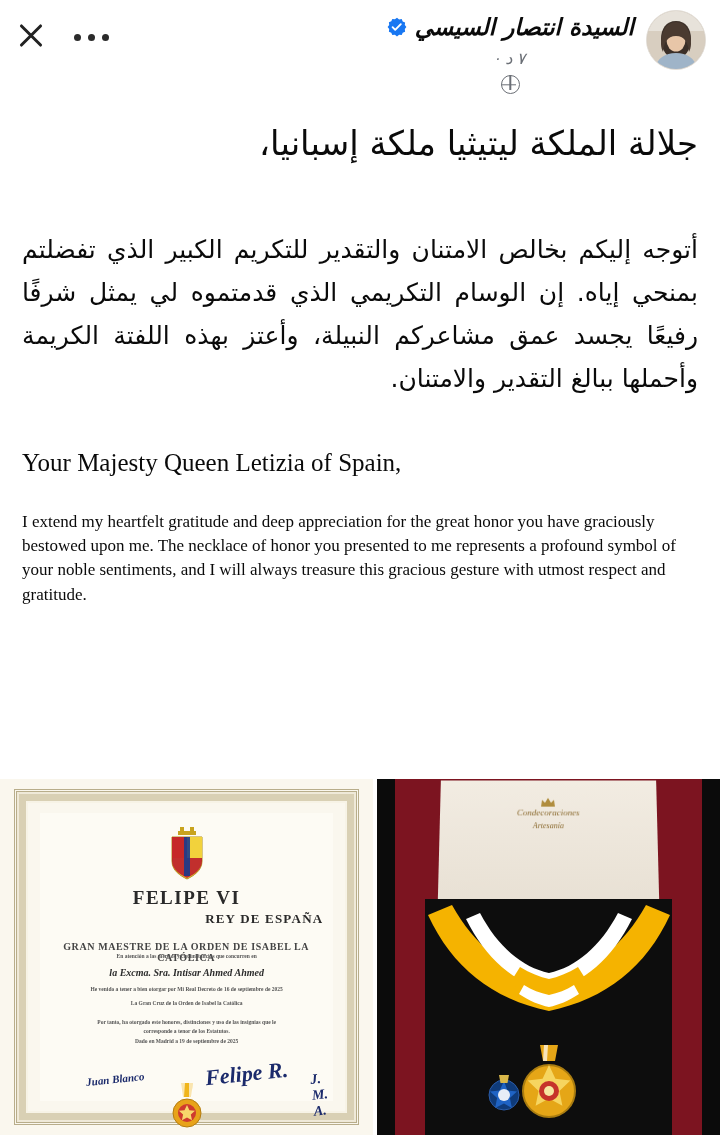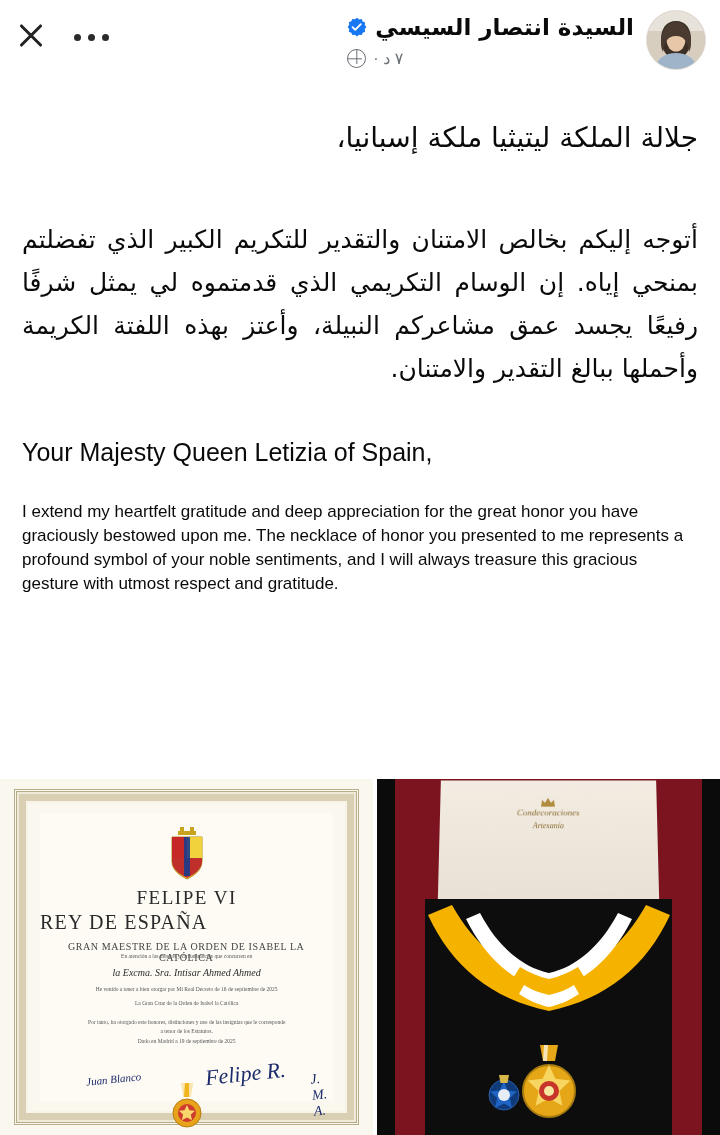--- a/index.html
+++ b/index.html
@@ -63,20 +63,21 @@
     height: 7px;
     border-radius: 50%;
     background: #2b2b2b;
   }
 
   .header-right {
     margin-left: auto;
     display: flex;
     align-items: flex-start;
     gap: 12px;
+    font-style: italic;
   }
   .hr-text {
     text-align: right;
     direction: rtl;
     padding-top: 4px;
   }
   .author-line {
     display: flex;
     align-items: center;
     justify-content: flex-end;
@@ -98,20 +99,21 @@
   .verified-badge svg { display: block; }
 
   .meta-line {
     margin-top: 9px;
     display: flex;
     align-items: center;
     justify-content: flex-end;
     gap: 7px;
     color: #6b6f76;
     font-size: 16px;
+    flex-direction: column;
   }
   .meta-time { font-size: 16px; color: #6b6f76; direction: rtl; }
   .globe-icon {
     width: 17px;
     height: 17px;
     border-radius: 50%;
     border: 1.6px solid #6b6f76;
     position: relative;
     display: inline-block;
   }
@@ -155,30 +157,30 @@
   .ar-block {
     direction: rtl;
     text-align: right;
     font-family: "DejaVu Sans", "Liberation Sans", sans-serif;
     font-size: 25px;
     line-height: 1.72;
     color: #0a0a0a;
   }
   .ar-greeting {
     margin: 14px 0 0 0;
-    font-size: 28px;
+    font-size: 34px;
   }
   .ar-para {
     margin: 56px 0 0 0;
     font-size: 25px;
     text-align: justify;
     text-align-last: right;
   }
   .en-block {
-    font-family: Liberation Sans, sans-serif;
+    font-family: Liberation Serif, serif;
     color: #0a0a0a;
   }
   .en-greeting {
     margin: 46px 0 0 0;
     font-size: 25px;
     line-height: 1.35;
   }
   .en-para {
     margin: 30px 0 0 0;
     font-size: 17px;
@@ -194,21 +196,21 @@
     height: 356px;
     display: flex;
     gap: 4px;
     background: #fff;
   }
   .media-cell {
     position: relative;
     overflow: hidden;
     background: #111;
   }
-  .media-left  { width: 390px; height: 356px; background: #f3efe4; }
+  .media-left  { width: 390px; height: 356px; background: #f3efe4; font-weight: bold; }
   .media-right { width: 358px; height: 356px; background: #0b0b0b; }
 
   
   .cert {
     position: absolute;
     inset: 0;
     background: #faf7ee;
   }
   .cert-border {
     position: absolute;
@@ -234,25 +236,25 @@
     left: 0; right: 0;
     top: 74px;
     text-align: center;
     font-family: "Liberation Serif", serif;
     font-size: 19px;
     letter-spacing: 1.5px;
     color: #2a2a2a;
   }
   .cert-sub {
     position: absolute;
-    left: 0; right: 0;
+    left: 0; right: 10px;
     top: 98px;
-    text-align: left;
-    font-family: "Liberation Serif", serif;
-    font-size: 20px;
+    text-align: right;
+    font-family: "Liberation Serif", serif;
+    font-size: 13px;
     letter-spacing: 1.2px;
     color: #2a2a2a;
   }
   .cert-line3 {
     position: absolute;
     left: 0; right: 1px;
     top: 128px;
     text-align: center;
     font-family: "Liberation Serif", serif;
     font-size: 10px;

